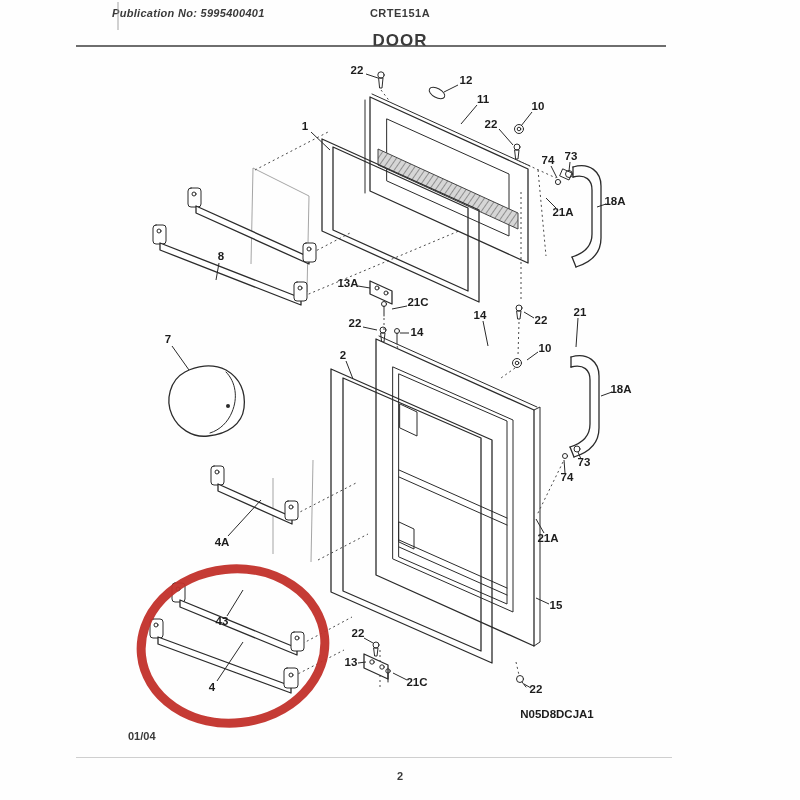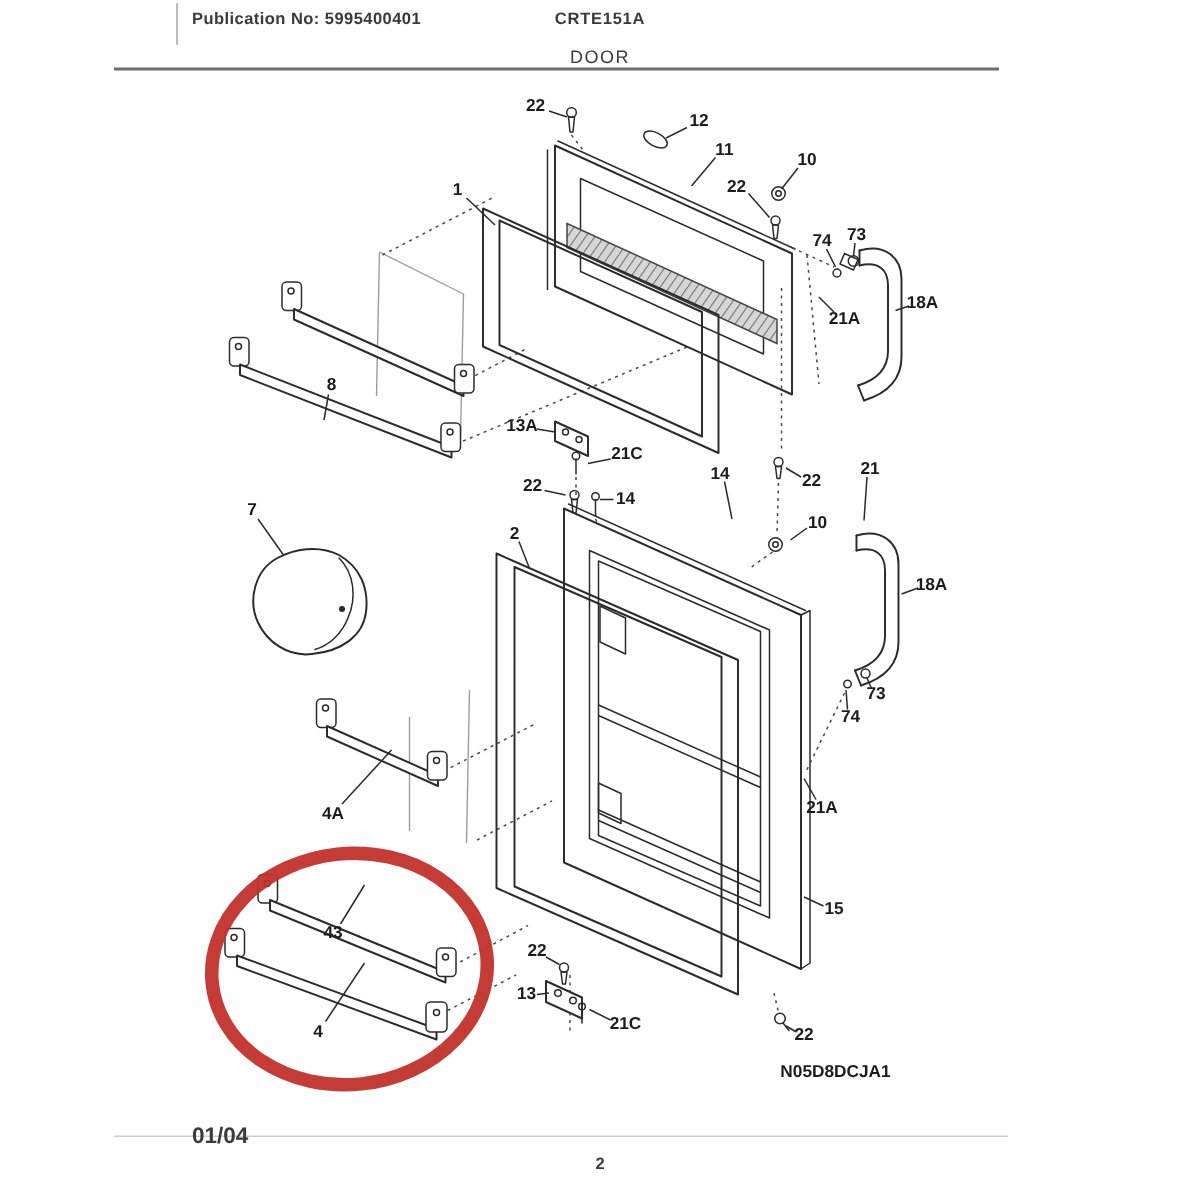--- a/index.html
+++ b/index.html
@@ -1,23 +1,23 @@
 <!DOCTYPE html>
 <html><head>
 <meta charset="utf-8">
 <style>
   html,body{margin:0;padding:0;background:#ffffff;}
   .page{position:relative;width:800px;height:800px;background:#fefefe;overflow:hidden;
         font-family:"Liberation Sans",sans-serif;color:#2e2e2e;}
-  .hdr-pub{position:absolute;left:128px;top:7px;font-size:11px;font-weight:600;letter-spacing:.3px;color:#3a3a3a;}
+  .hdr-pub{position:absolute;left:112px;top:7px;font-size:11px;font-weight:600;letter-spacing:.3px;color:#3a3a3a;font-style:italic;}
   .hdr-model{position:absolute;left:50%;transform:translateX(-50%);top:7px;font-size:11px;font-weight:700;color:#3a3a3a;letter-spacing:.5px;text-align:center;}
-  .hdr-section{position:absolute;left:50%;transform:translateX(-50%);top:31px;font-size:12px;font-weight:400;color:#3a3a3a;letter-spacing:1px;}
+  .hdr-section{position:absolute;left:50%;transform:translateX(-50%);top:31px;font-size:17px;font-weight:700;color:#3a3a3a;letter-spacing:1px;}
   .hdr-rule{position:absolute;left:76px;top:45px;width:590px;height:2px;background:#4a4a4a;opacity:.8;}
   .ftr-rule{position:absolute;left:76px;top:757px;width:596px;height:1px;background:#cfcfcf;}
-  .ftr-date{position:absolute;left:128px;top:749px;font-size:15px;font-weight:600;color:#3a3a3a;}
+  .ftr-date{position:absolute;left:128px;top:730px;font-size:11px;font-weight:600;color:#3a3a3a;}
   .ftr-page{position:absolute;left:50%;transform:translateX(-50%);top:770px;font-size:11px;font-weight:600;color:#3a3a3a;}
   svg.diagram{position:absolute;left:0;top:0;}
   .ln{fill:none;stroke:#2b2b2b;stroke-width:1.3;stroke-linejoin:round;stroke-linecap:round;}
   .fw{fill:#ffffff;}
   .thin{stroke-width:1;}
   .ghost{fill:none;stroke:#9b9b9b;stroke-width:.9;}
   .dot{fill:none;stroke:#4a4a4a;stroke-width:1;stroke-dasharray:2 3;}
   .part-label{font-family:"Liberation Sans",sans-serif;font-size:11.5px;font-weight:bold;fill:#1c1c1c;
               text-anchor:middle;dominant-baseline:middle;}
   .leader{stroke:#2a2a2a;stroke-width:1;}

